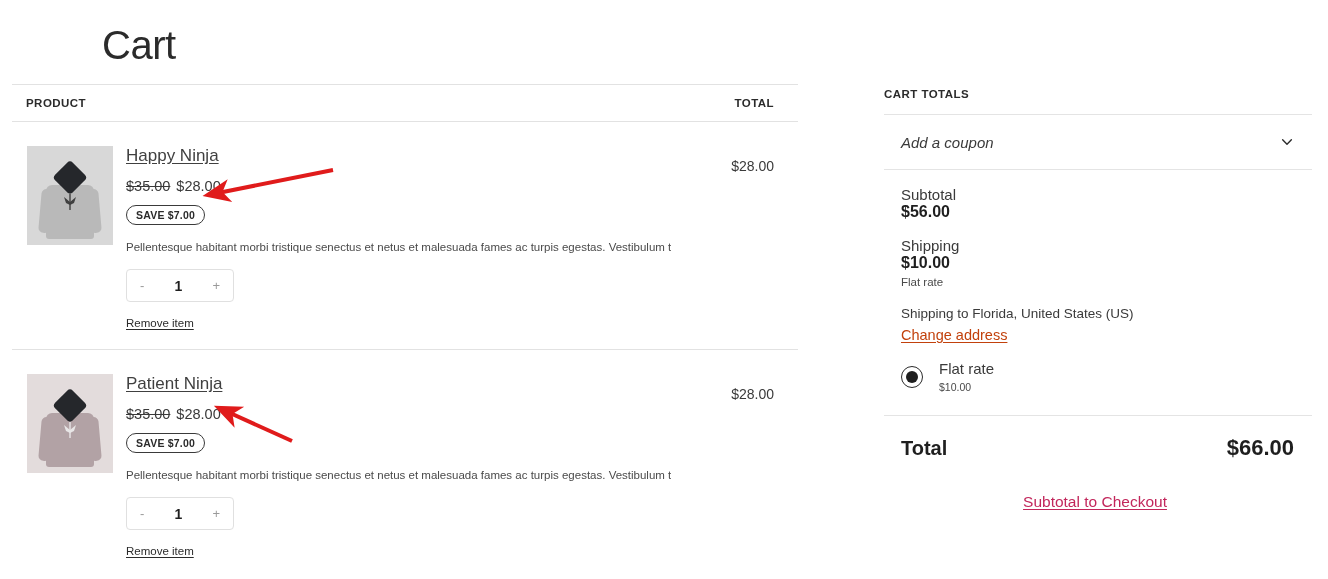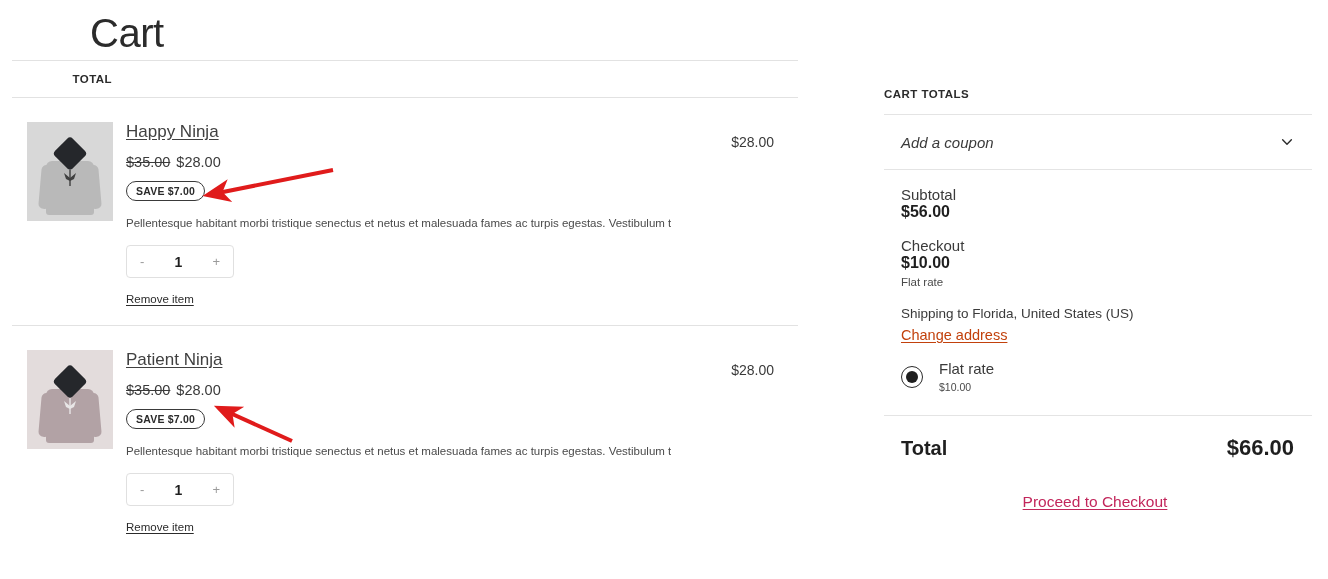--- a/index.html
+++ b/index.html
@@ -12,21 +12,21 @@
     overflow: hidden;
   }
   .page { position: relative; width: 1328px; height: 579px; background:#fff; }
 
   
   .cart-col {
     position: absolute; left: 12px; top: 0; width: 786px;
   }
   .page-title {
     font-size: 40px; font-weight: 400; letter-spacing: -0.5px;
-    color: #2b2b2b; margin: 0; padding: 6px 0 0 78px; line-height: 54px;
+    color: #2b2b2b; margin: 12px; padding: 6px 0 0 78px; line-height: 54px;
   }
   .hr { height: 1px; background: #e2e2e2; width: 100%; }
 
   .table-head {
     display: flex; align-items: center; height: 36px;
     padding: 0 2px;
   }
   .th {
     font-size: 11.5px; font-weight: 700; letter-spacing: .45px;
     color: #2b2b2b; text-transform: uppercase;
@@ -154,20 +154,21 @@
 
 <div class="page">
 
   <div class="cart-col">
 
     <h1 class="page-title">Cart</h1>
 
     <div class="hr"></div>
 
     <div class="table-head">
+      <div class="th th-product">PRODUCT</div>
       <div class="th th-total">TOTAL</div>
     </div>
 
     <div class="hr"></div>
 
     <div class="cart-row">
       <div class="thumb-cell">
         <div class="thumb gray">
           <div class="hoodie g-gray">
             <div class="sleeveL"></div>
@@ -247,21 +248,21 @@
     </div>
 
     <div class="trow-hr"></div>
 
     <div class="sum-row">
       <span class="sum-label">Subtotal</span>
       <span class="sum-val">$56.00</span>
     </div>
 
     <div class="sum-row">
-      <span class="sum-label">Checkout</span>
+      <span class="sum-label">Shipping</span>
       <span class="sum-val">$10.00</span>
     </div>
     <div class="flat-sub">Flat rate</div>
 
     <div class="ship-to">Shipping to Florida, United States (US)</div>
     <a class="change-addr">Change address</a>
 
     <div class="ship-opt">
       <span class="radio">
           <span class="dot"></span>
@@ -273,21 +274,21 @@
     </div>
 
     <div class="tot-hr"></div>
 
     <div class="grand">
       <span class="grand-label">Total</span>
       <span class="grand-val">$66.00</span>
     </div>
 
     <div class="checkout-wrap">
-      <a class="checkout">Proceed to Checkout</a>
+      <a class="checkout">Subtotal to Checkout</a>
     </div>
 
   </div>
 
   <svg class="anno">
     <defs>
       <marker id="ah" markerWidth="7" markerHeight="7" refX="5.6" refY="3.5" orient="auto">
         <path d="M7,3.5 L0,0.6 L1.9,3.5 L0,6.4 Z" fill="#e01b1b"></path>
       </marker>
     </defs>

